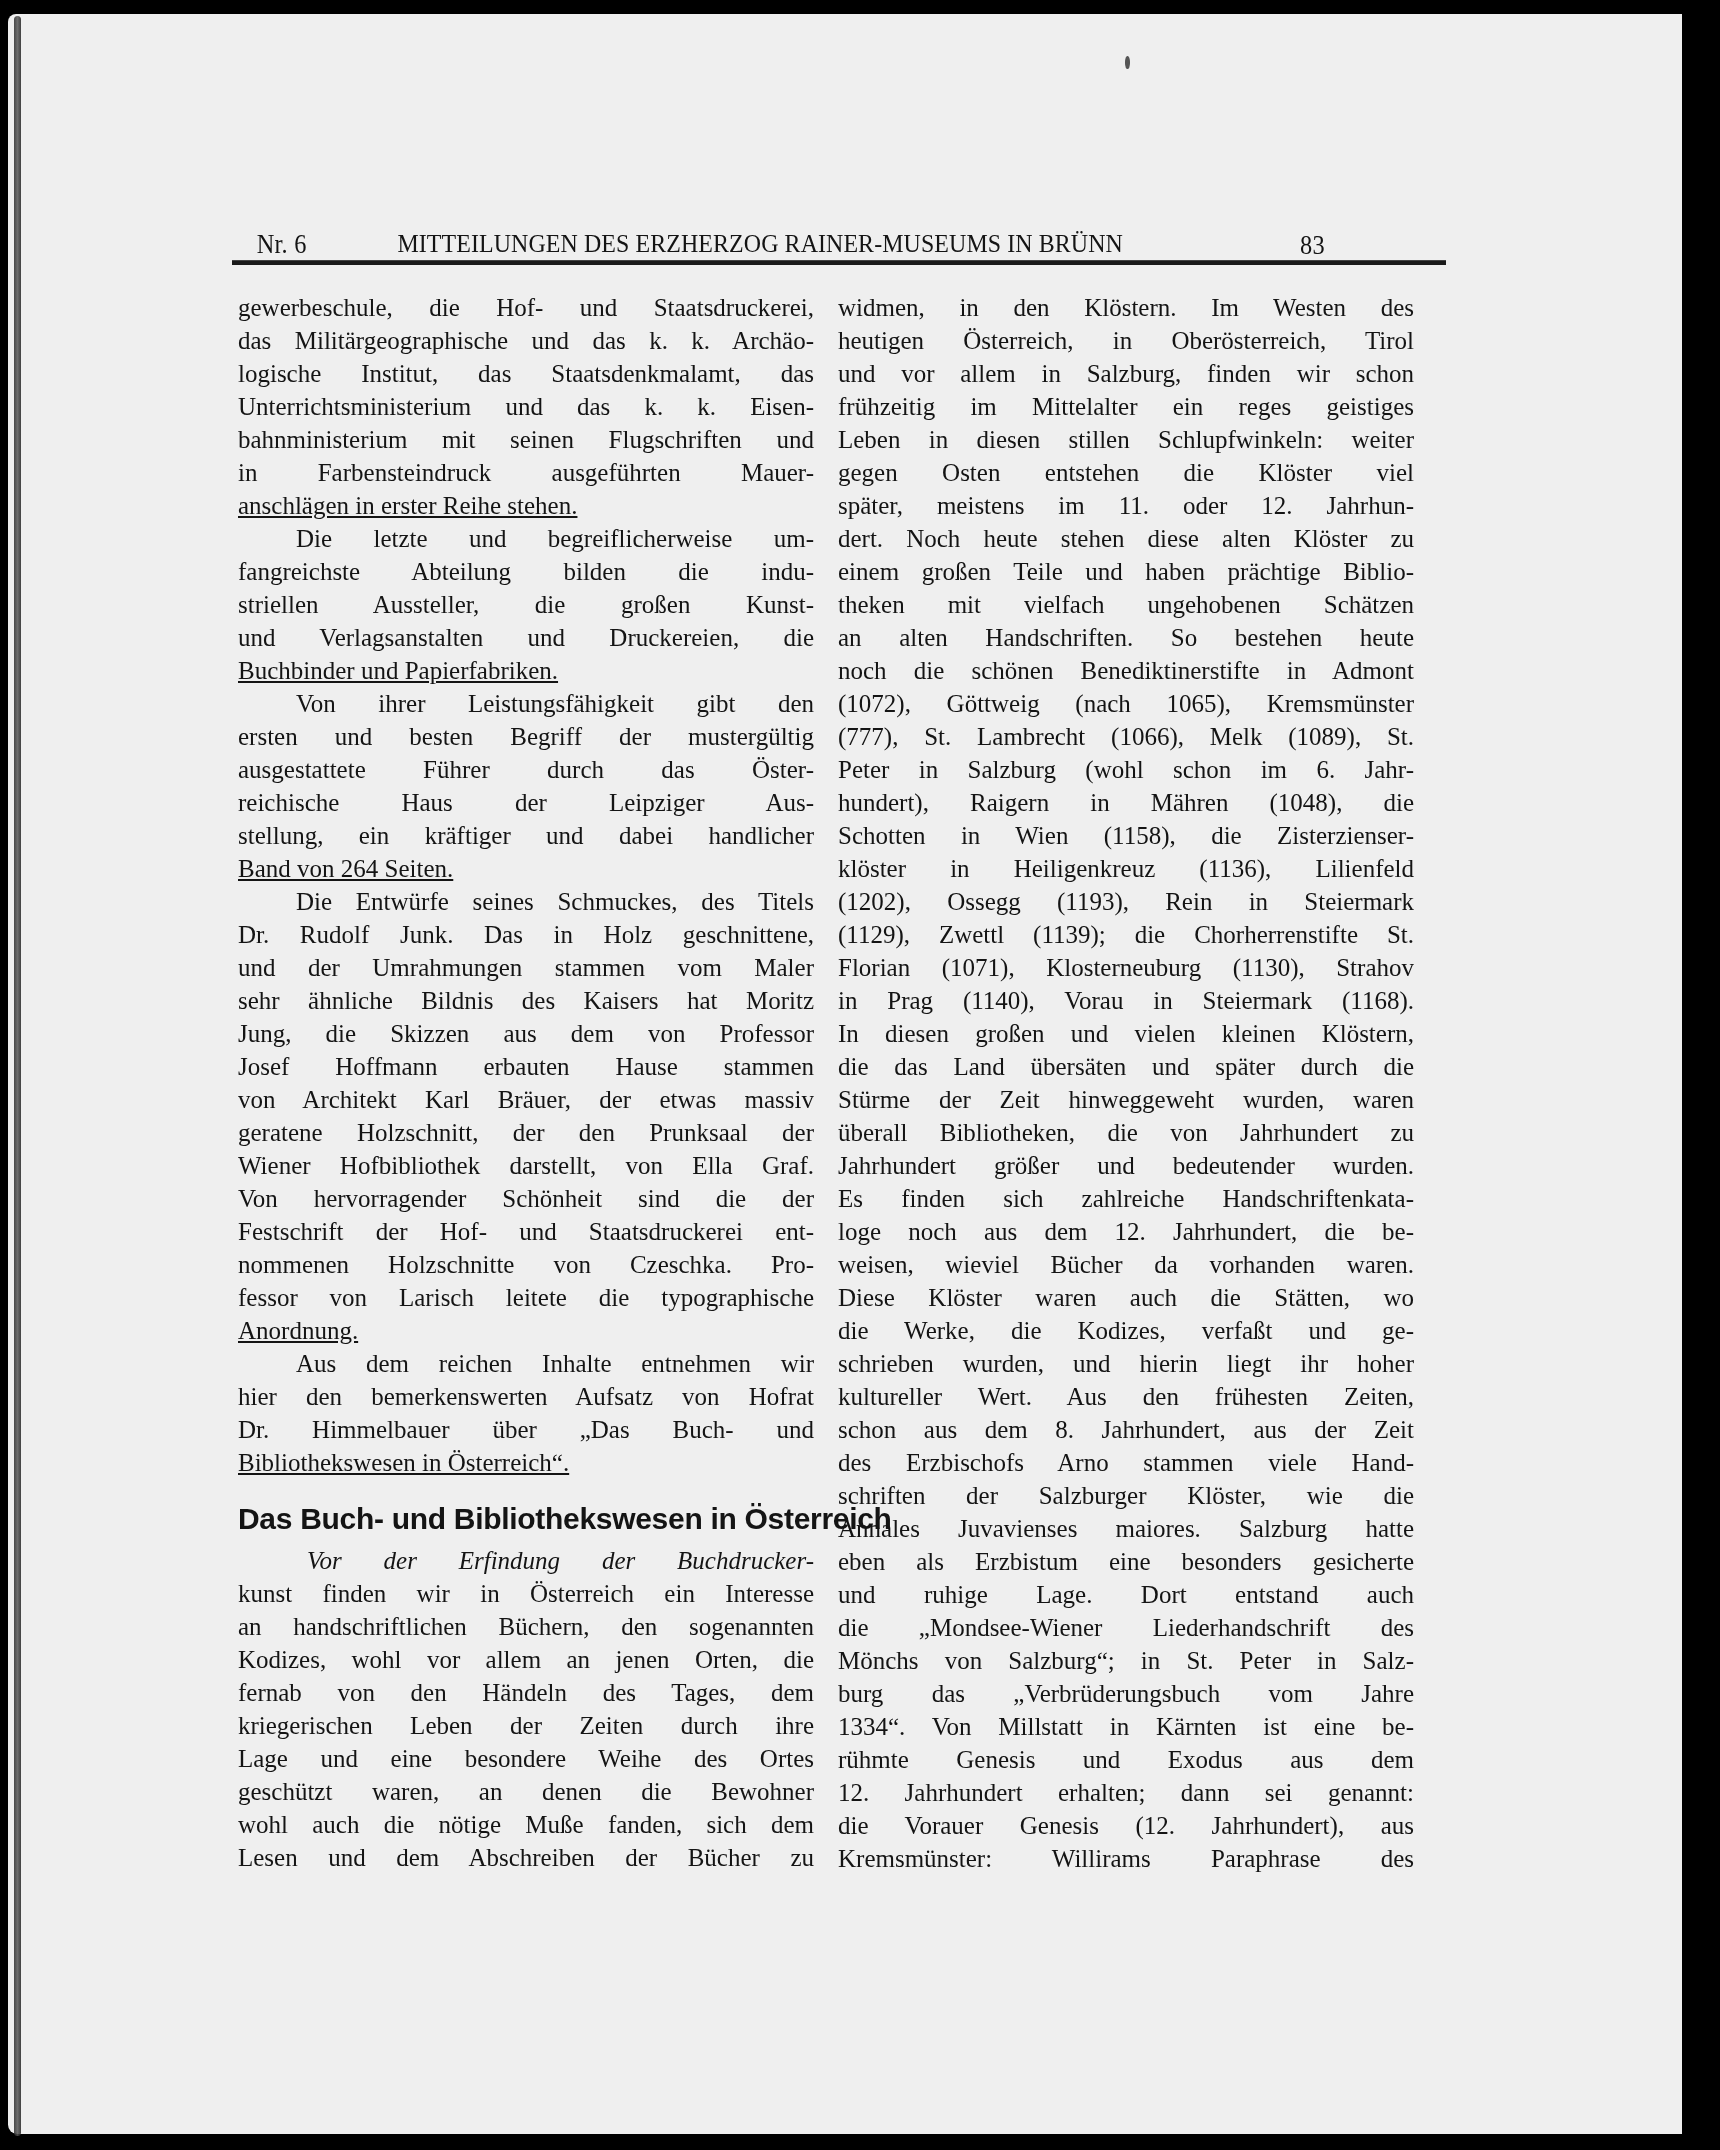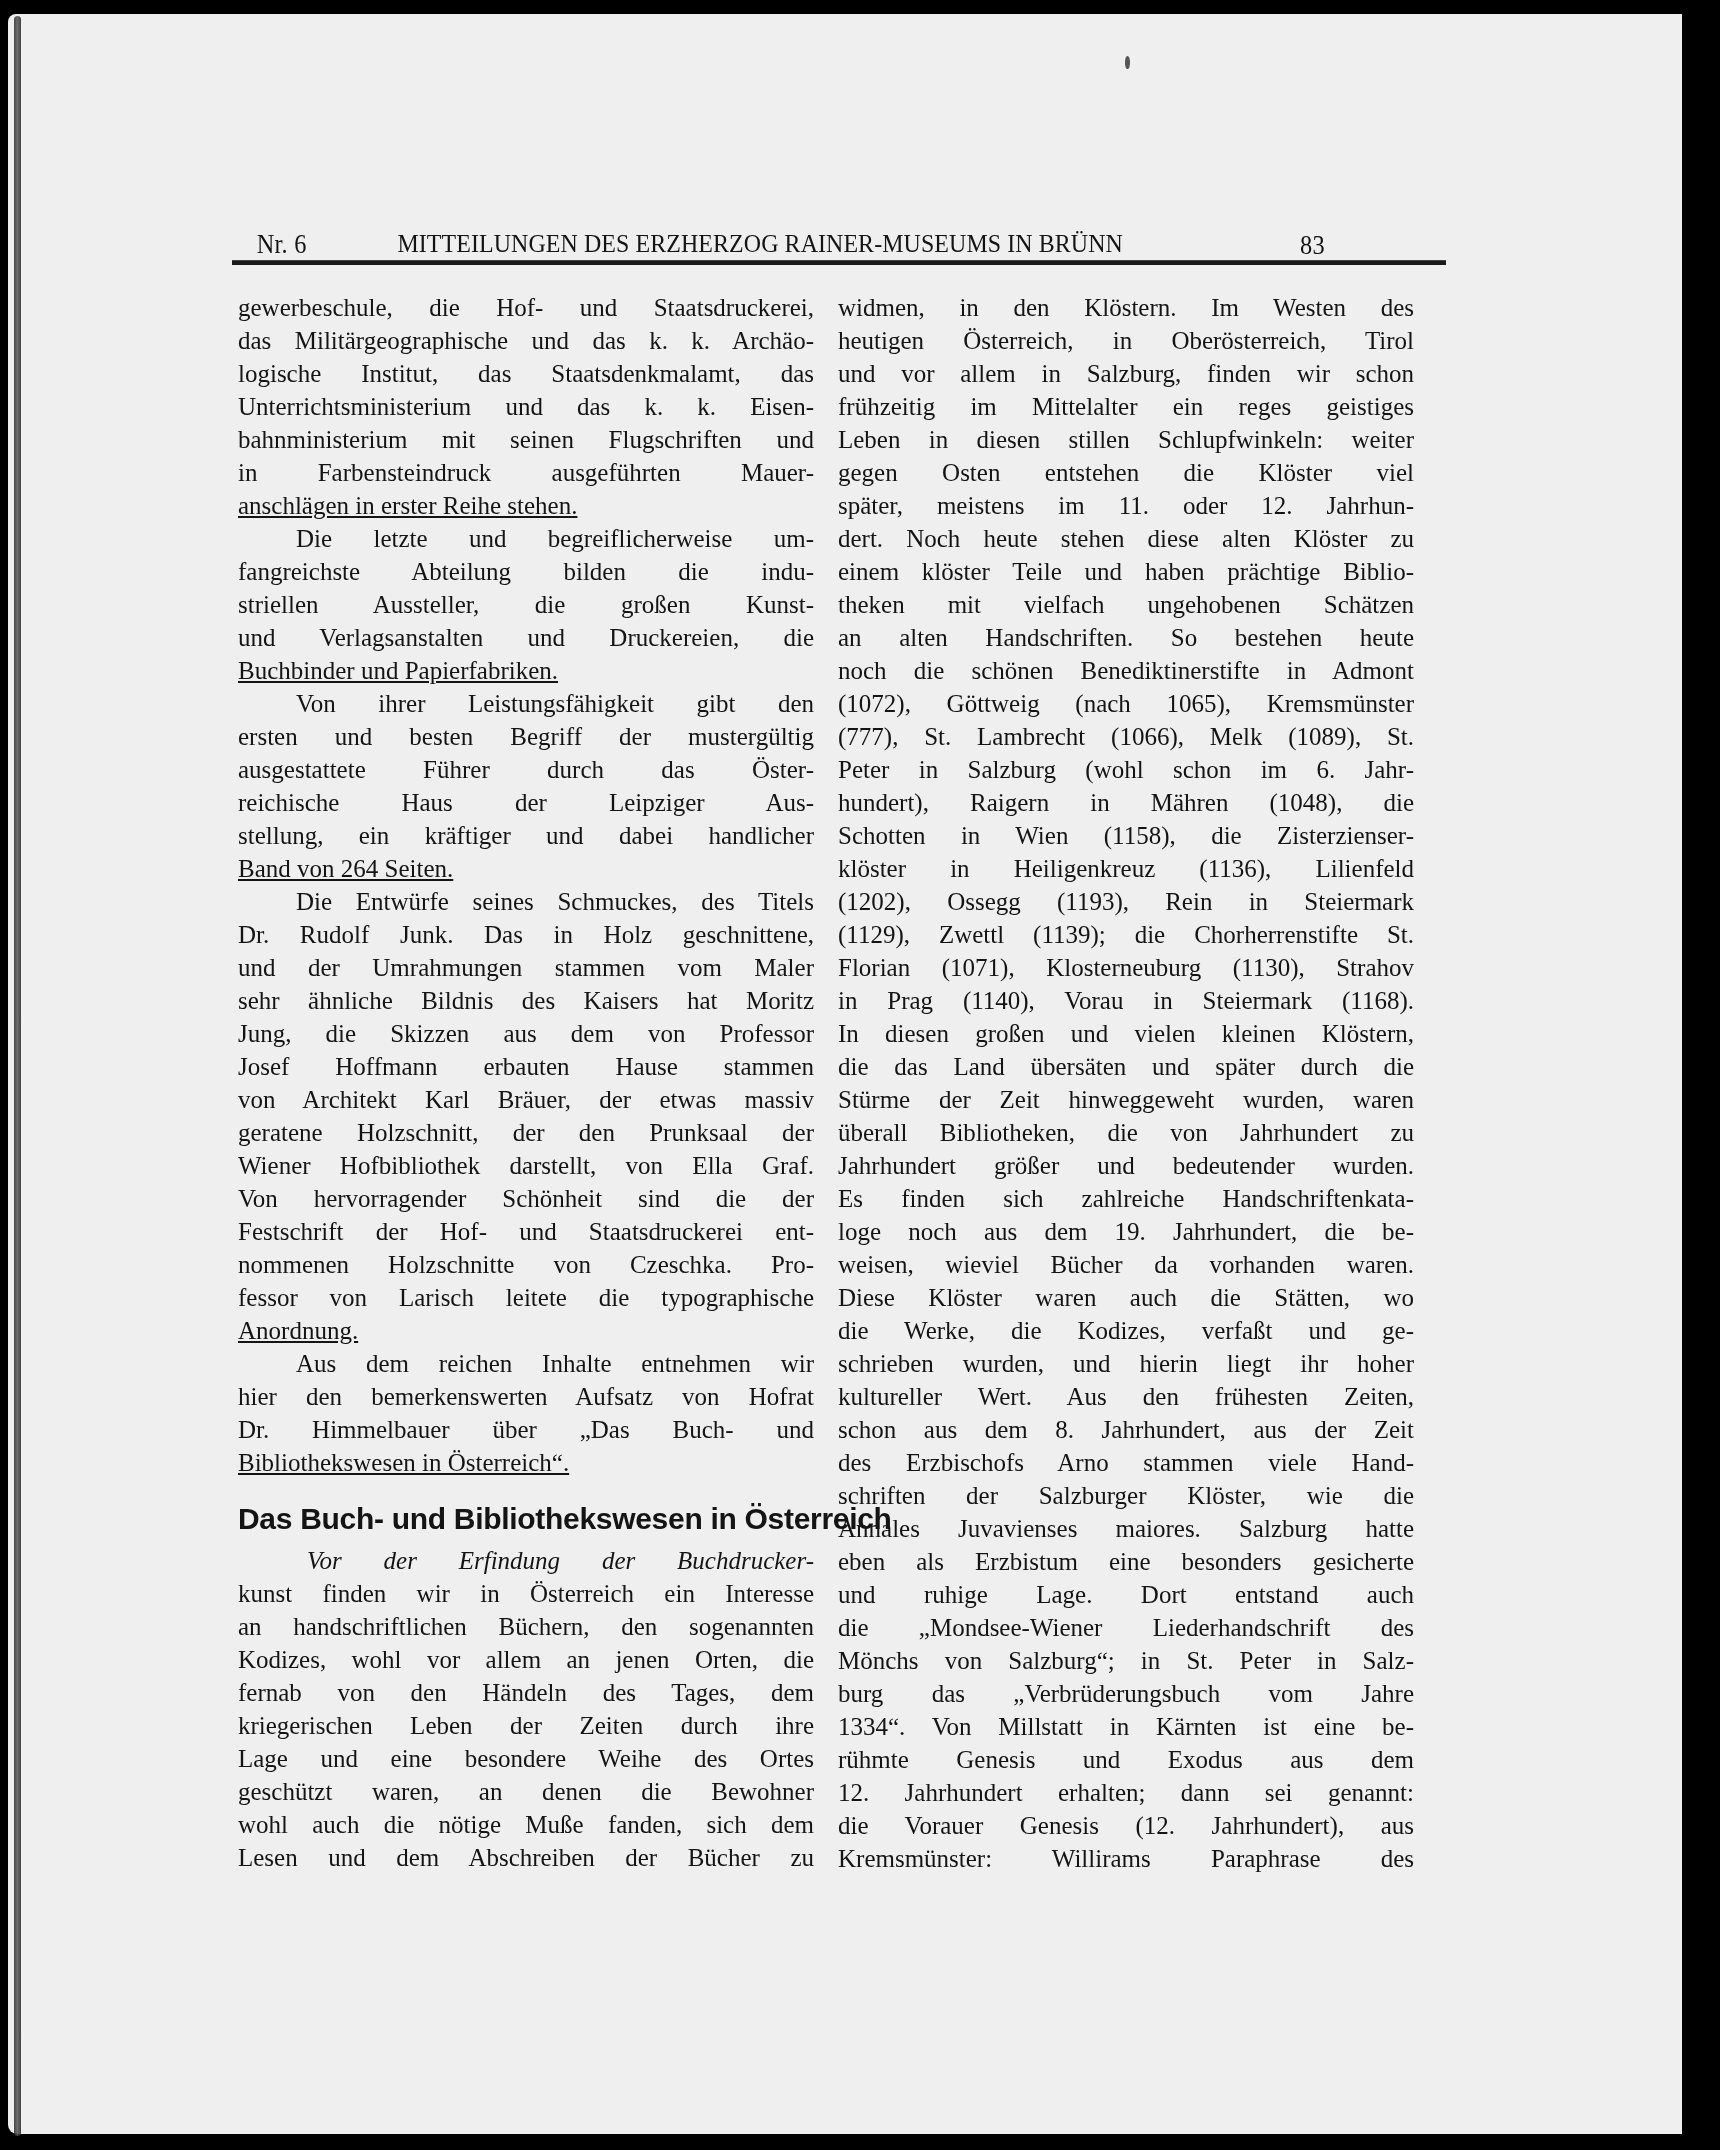--- a/index.html
+++ b/index.html
@@ -168,41 +168,41 @@
 <div class="col right">
   <div id="right-lines">
       <span class="line">widmen, in den Klöstern. Im Westen des</span>
       <span class="line">heutigen Österreich, in Oberösterreich, Tirol</span>
       <span class="line">und vor allem in Salzburg, finden wir schon</span>
       <span class="line">frühzeitig im Mittelalter ein reges geistiges</span>
       <span class="line">Leben in diesen stillen Schlupfwinkeln: weiter</span>
       <span class="line">gegen Osten entstehen die Klöster viel</span>
       <span class="line">später, meistens im 11. oder 12. Jahrhun-</span>
       <span class="line">dert. Noch heute stehen diese alten Klöster zu</span>
-      <span class="line">einem klöster Teile und haben prächtige Biblio-</span>
+      <span class="line">einem großen Teile und haben prächtige Biblio-</span>
       <span class="line">theken mit vielfach ungehobenen Schätzen</span>
       <span class="line">an alten Handschriften. So bestehen heute</span>
       <span class="line">noch die schönen Benediktinerstifte in Admont</span>
       <span class="line">(1072), Göttweig (nach 1065), Kremsmünster</span>
       <span class="line">(777), St. Lambrecht (1066), Melk (1089), St.</span>
       <span class="line">Peter in Salzburg (wohl schon im 6. Jahr-</span>
       <span class="line">hundert), Raigern in Mähren (1048), die</span>
       <span class="line">Schotten in Wien (1158), die Zisterzienser-</span>
       <span class="line">klöster in Heiligenkreuz (1136), Lilienfeld</span>
       <span class="line">(1202), Ossegg (1193), Rein in Steiermark</span>
       <span class="line">(1129), Zwettl (1139); die Chorherrenstifte St.</span>
       <span class="line">Florian (1071), Klosterneuburg (1130), Strahov</span>
       <span class="line">in Prag (1140), Vorau in Steiermark (1168).</span>
       <span class="line">In diesen großen und vielen kleinen Klöstern,</span>
       <span class="line">die das Land übersäten und später durch die</span>
       <span class="line">Stürme der Zeit hinweggeweht wurden, waren</span>
       <span class="line">überall Bibliotheken, die von Jahrhundert zu</span>
       <span class="line">Jahrhundert größer und bedeutender wurden.</span>
       <span class="line">Es finden sich zahlreiche Handschriftenkata-</span>
-      <span class="line">loge noch aus dem 19. Jahrhundert, die be-</span>
+      <span class="line">loge noch aus dem 12. Jahrhundert, die be-</span>
       <span class="line">weisen, wieviel Bücher da vorhanden waren.</span>
       <span class="line">Diese Klöster waren auch die Stätten, wo</span>
       <span class="line">die Werke, die Kodizes, verfaßt und ge-</span>
       <span class="line">schrieben wurden, und hierin liegt ihr hoher</span>
       <span class="line">kultureller Wert. Aus den frühesten Zeiten,</span>
       <span class="line">schon aus dem 8. Jahrhundert, aus der Zeit</span>
       <span class="line">des Erzbischofs Arno stammen viele Hand-</span>
       <span class="line">schriften der Salzburger Klöster, wie die</span>
       <span class="line">Annales Juvavienses maiores. Salzburg hatte</span>
       <span class="line">eben als Erzbistum eine besonders gesicherte</span>

